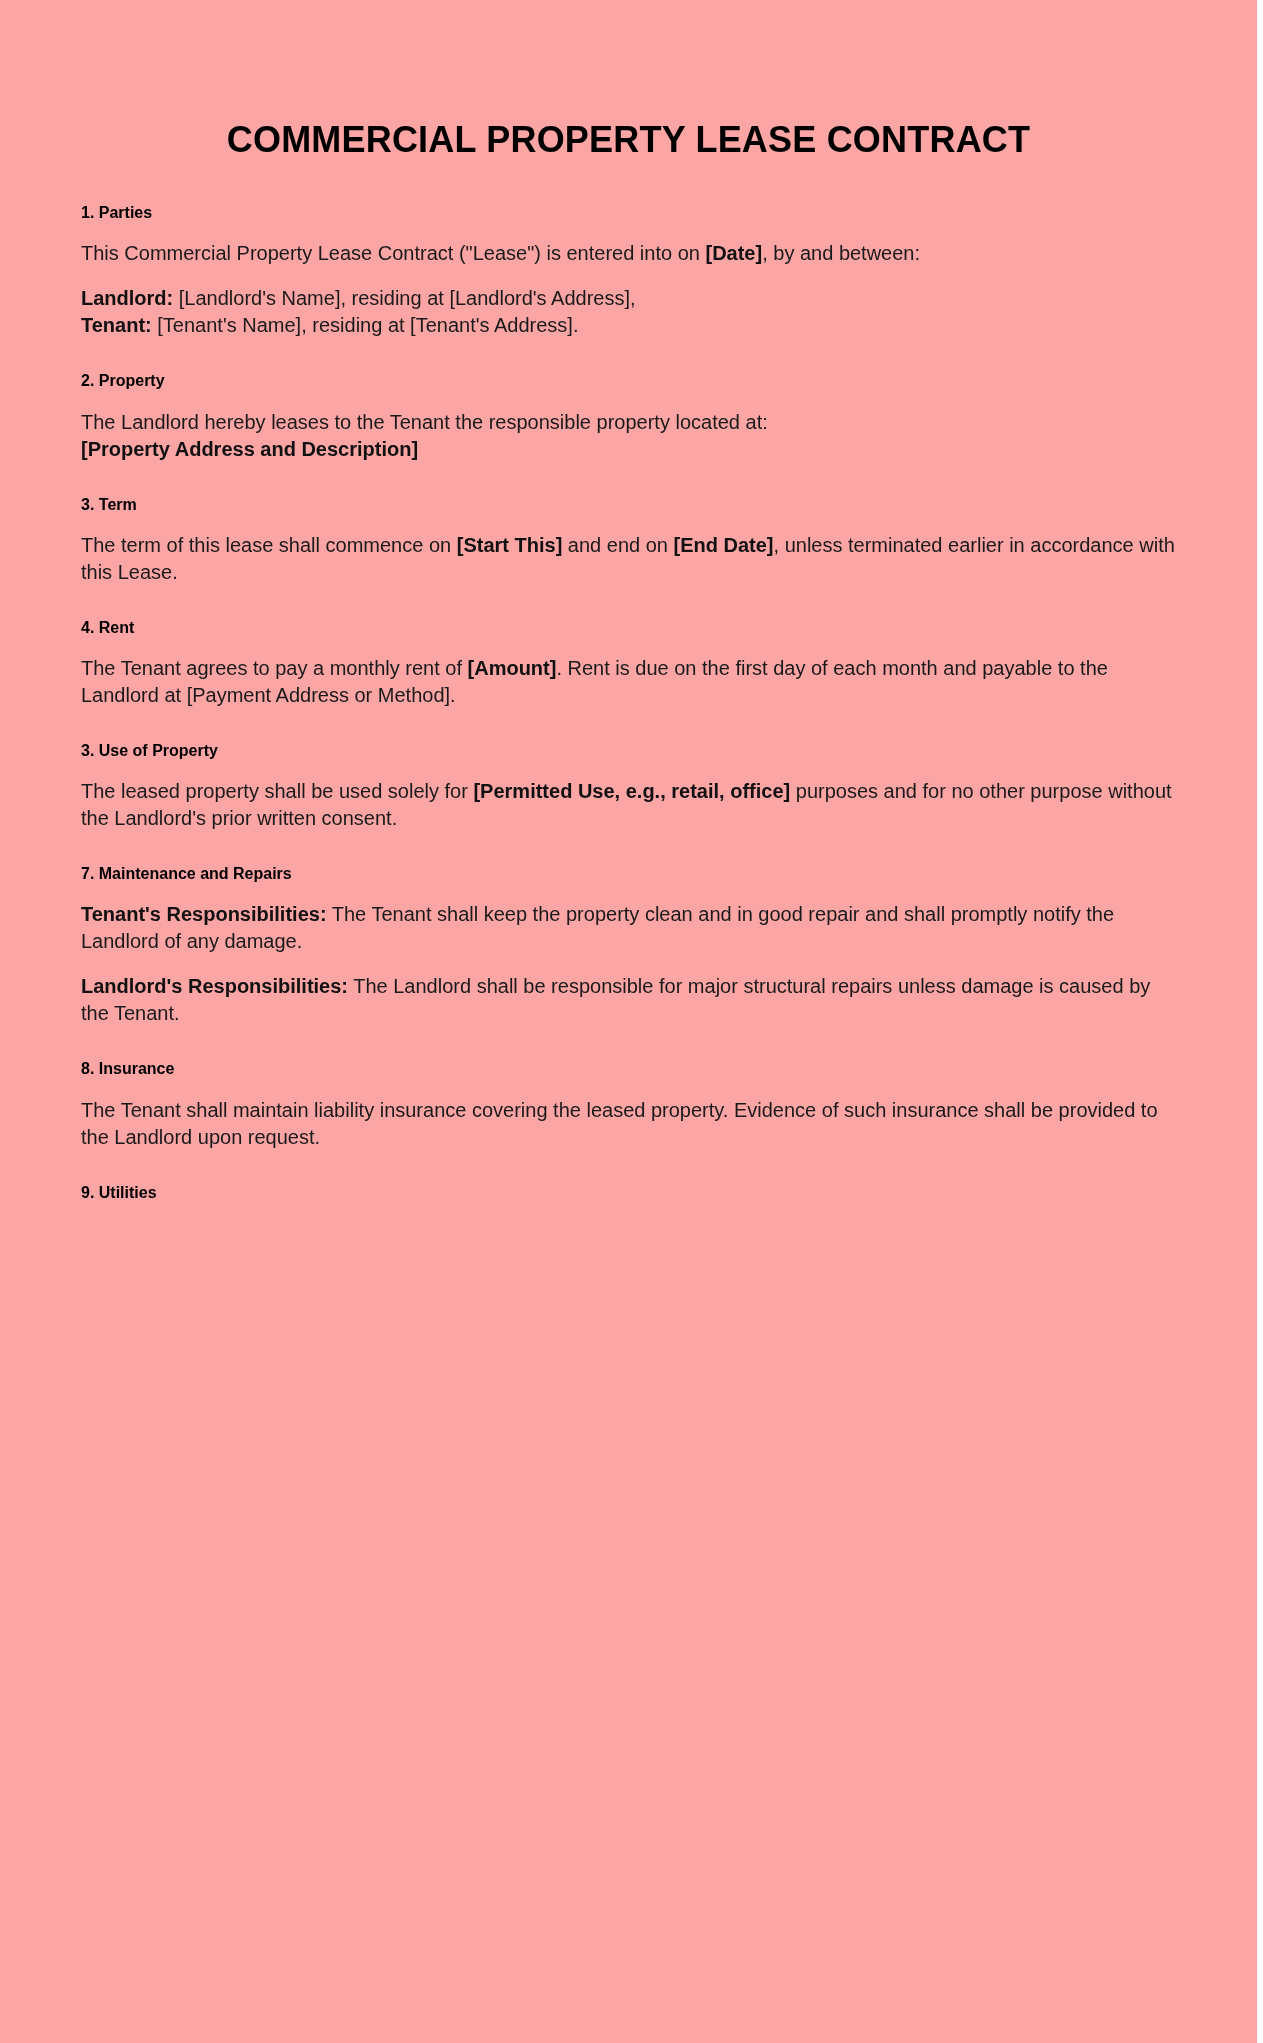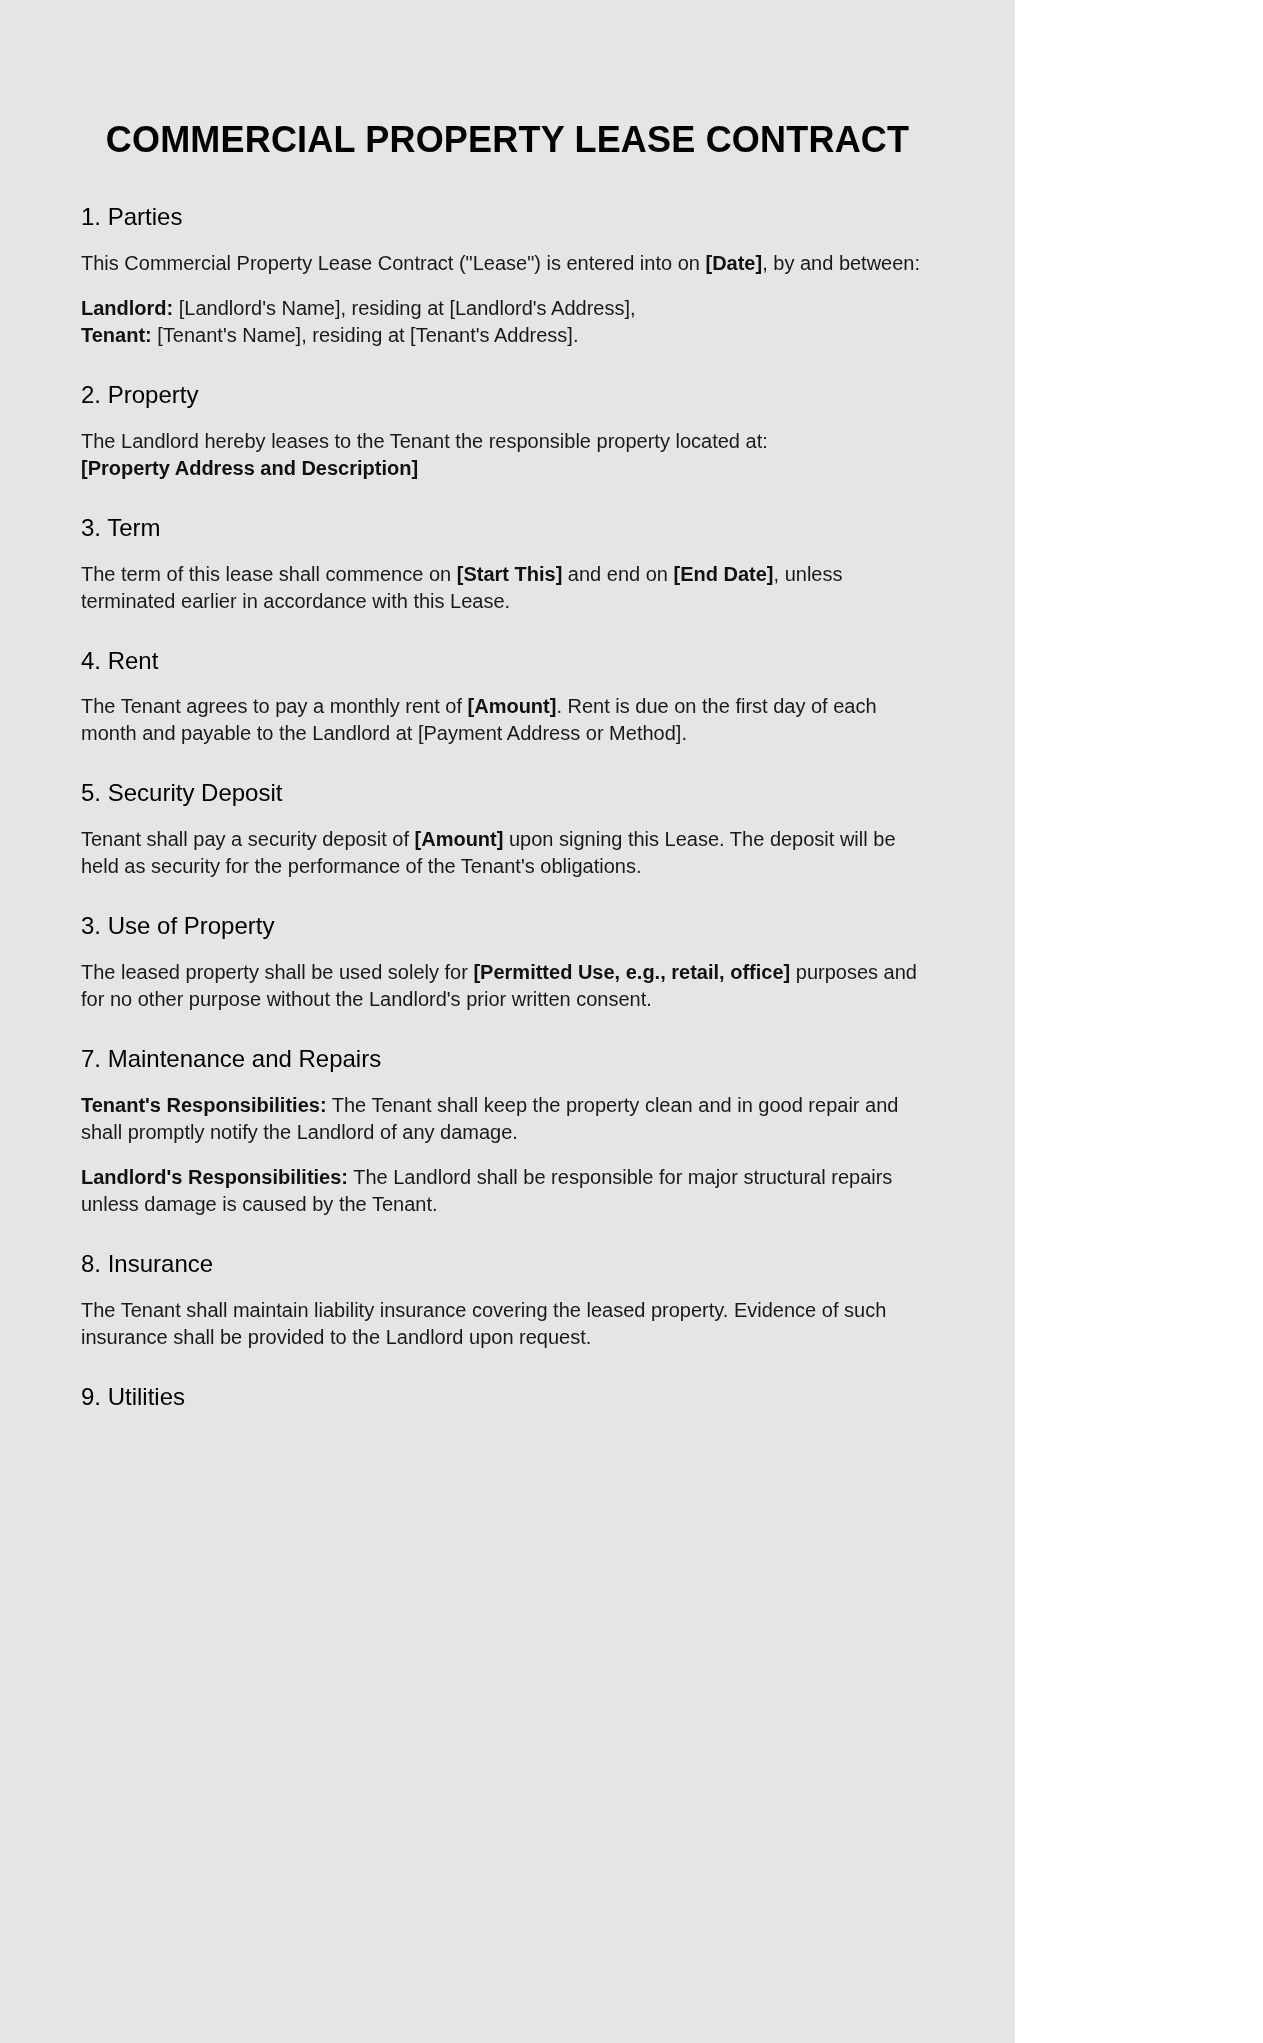--- a/index.html
+++ b/index.html
@@ -1,42 +1,42 @@
 <!DOCTYPE html>
 <html><head>
 <meta charset="utf-8">
 <style>
   html, body {
     margin: 0;
     padding: 0;
     background: #ffffff;
   }
   .page {
-    width: 1015px;
+    width: 1257px;
     min-height: 2043px;
     box-sizing: border-box;
     padding: 118px 81px 0 81px;
-    background: #e5e5e5;
+    background: #fca5a5;
     font-family: "Liberation Sans", "DejaVu Sans", sans-serif;
     color: #1a1a1a;
     overflow: hidden;
   }
   h1.doc-title {
     font-size: 36px;
     line-height: 1.2;
     font-weight: bold;
     color: #000000;
     text-align: center;
     margin: 0 0 42px 0;
     letter-spacing: 0.2px;
   }
   section h2 {
-    font-size: 24px;
+    font-size: 16px;
     line-height: 1.2;
-    font-weight: normal;
+    font-weight: bold;
     color: #000000;
     margin: 32px 0 16px 0;
   }
   section p {
     font-size: 20px;
     line-height: 27px;
     margin: 18px 0;
     color: #1a1a1a;
   }
   section p strong {
@@ -60,24 +60,20 @@
       </section>
       <section>
         <h2>3. Term</h2>
         <p><span>The term of this lease shall commence on </span><strong>[Start This]</strong><span> and end on </span><strong>[End Date]</strong><span>, unless terminated earlier in accordance with this Lease.</span></p>
       </section>
       <section>
         <h2>4. Rent</h2>
         <p><span>The Tenant agrees to pay a monthly rent of </span><strong>[Amount]</strong><span>. Rent is due on the first day of each month and payable to the Landlord at [Payment Address or Method].</span></p>
       </section>
       <section>
-        <h2>5. Security Deposit</h2>
-        <p><span>Tenant shall pay a security deposit of </span><strong>[Amount]</strong><span> upon signing this Lease. The deposit will be held as security for the performance of the Tenant's obligations.</span></p>
-      </section>
-      <section>
         <h2>3. Use of Property</h2>
         <p><span>The leased property shall be used solely for </span><strong>[Permitted Use, e.g., retail, office]</strong><span> purposes and for no other purpose without the Landlord's prior written consent.</span></p>
       </section>
       <section>
         <h2>7. Maintenance and Repairs</h2>
         <p><strong>Tenant's Responsibilities:</strong><span> The Tenant shall keep the property clean and in good repair and shall promptly notify the Landlord of any damage.</span></p>
         <p><strong>Landlord's Responsibilities:</strong><span> The Landlord shall be responsible for major structural repairs unless damage is caused by the Tenant.</span></p>
       </section>
       <section>
         <h2>8. Insurance</h2>

